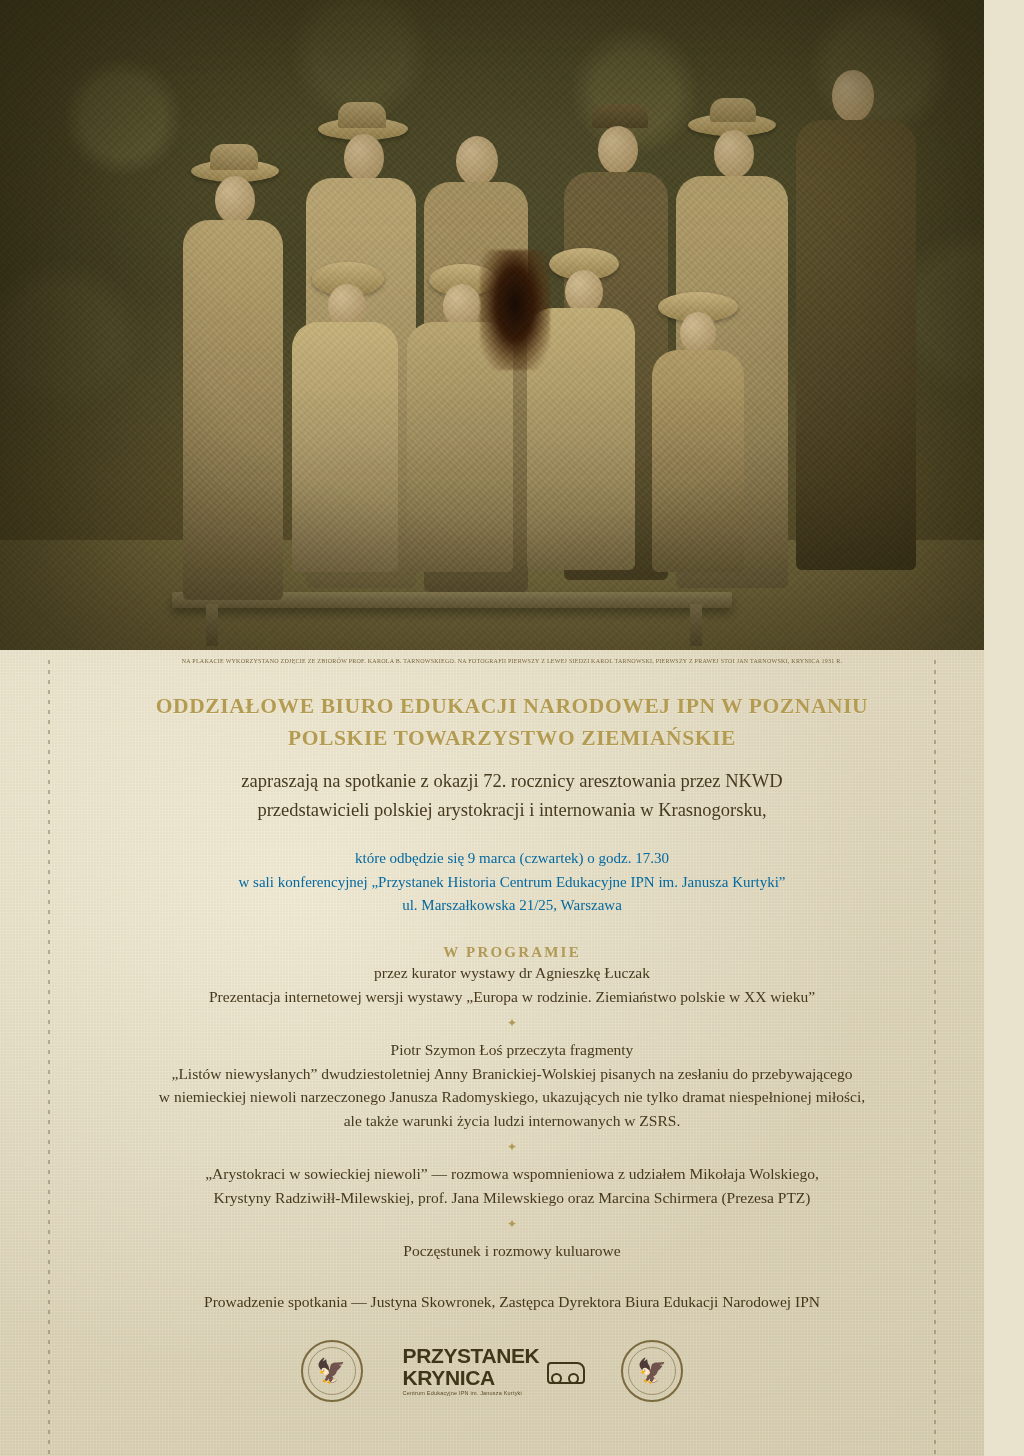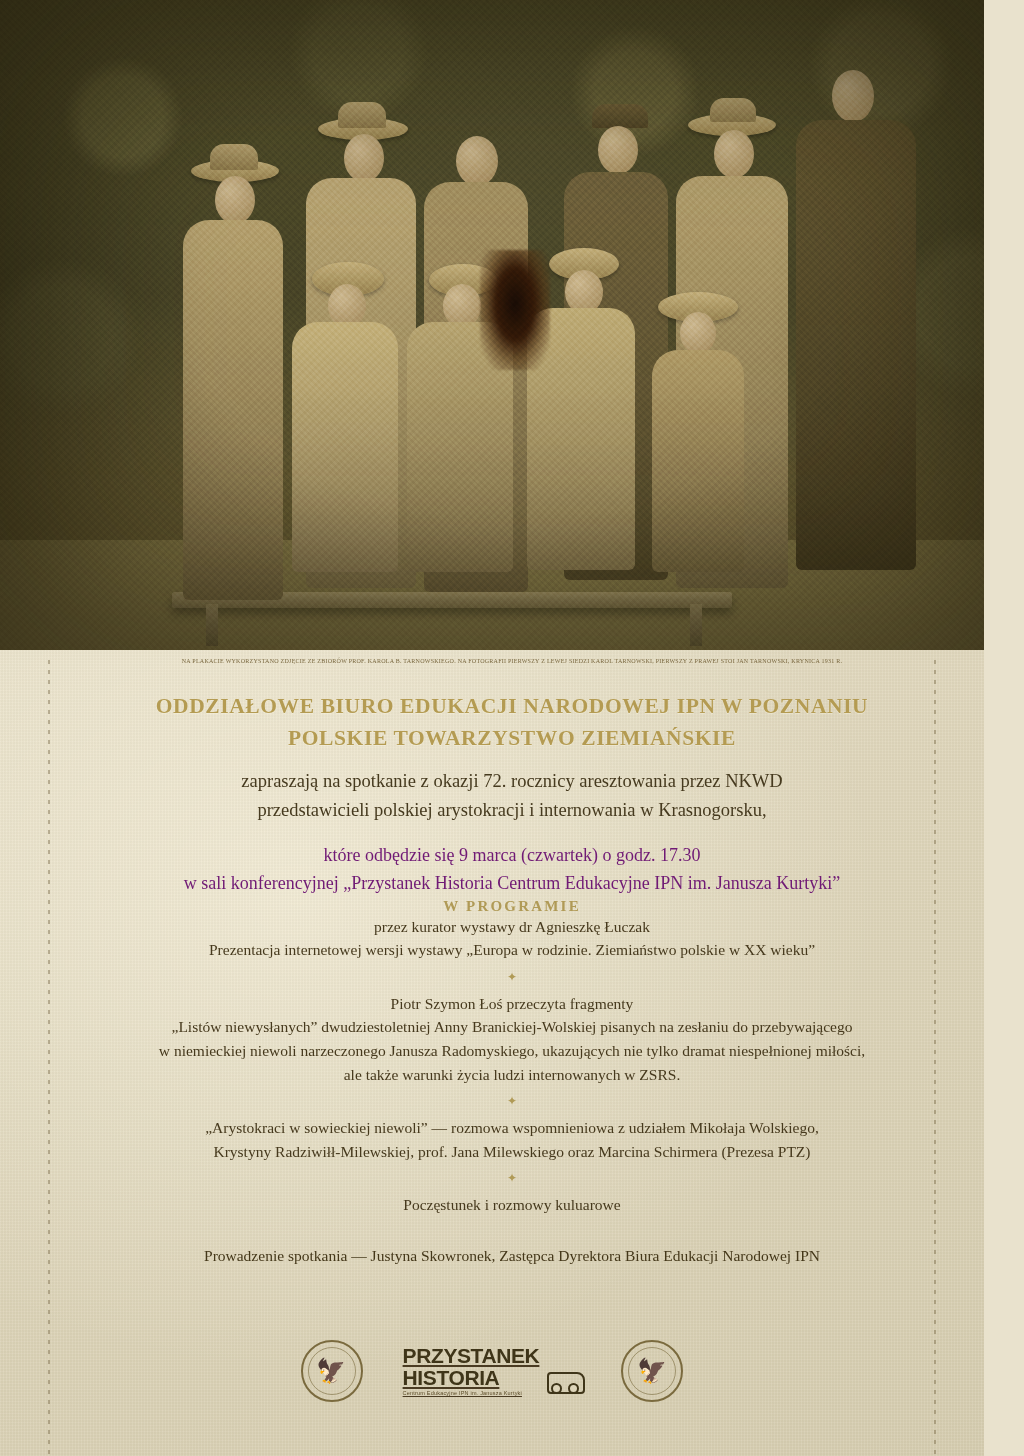--- a/index.html
+++ b/index.html
@@ -186,26 +186,27 @@
   }
   .org-line.second {
     margin-bottom: 12px;
   }
 
   .invite {
     font-size: 18.5px;
     line-height: 1.58;
     color: #463venue;
     color: #463a1f;
-    margin-bottom: 16px;
+    margin-bottom: 22px;
   }
   .when {
-    font-size: 18px;
+    font-size: 15px;
     line-height: 1.58;
-    color: #701a75;
+    color: #0369a1;
+    margin-bottom: 26px;
   }
 
   .program-header {
     font-size: 15px;
     letter-spacing: 2.2px;
     color: #b09a56;
     font-weight: bold;
   }
 
   .block {
@@ -255,23 +256,22 @@
     inset: 5px;
     border-radius: 50%;
     border: 1px solid rgba(122,106,62,0.6);
   }
   .seal .eagle {
     font-size: 24px;
     line-height: 1;
   }
   .ph-logo {
     display: flex;
-    align-items: flex-end;
+    align-items: center;
     gap: 8px;
-    text-decoration: underline;
   }
   .ph-text {
     text-align: left;
     color: #3f3519;
   }
   .ph-text .l1 {
     font-family: "Liberation Sans", sans-serif;
     font-weight: bold;
     font-size: 21px;
     letter-spacing: -0.4px;
@@ -399,20 +399,21 @@
     <div class="org-line second">Polskie Towarzystwo Ziemiańskie</div>
 
     <div class="invite">
       <div>zapraszają na spotkanie z okazji 72. rocznicy aresztowania przez NKWD</div>
       <div>przedstawicieli polskiej arystokracji i internowania w Krasnogorsku,</div>
     </div>
 
     <div class="when">
       <div>które odbędzie się 9 marca (czwartek) o godz. 17.30</div>
       <div>w sali konferencyjnej „Przystanek Historia Centrum Edukacyjne IPN im. Janusza Kurtyki”</div>
+      <div>ul. Marszałkowska 21/25, Warszawa</div>
     </div>
 
     <div class="program-header">W PROGRAMIE</div>
 
     <div class="block">
       <div>przez kurator wystawy dr Agnieszkę Łuczak</div>
       <div>Prezentacja internetowej wersji wystawy „Europa w rodzinie. Ziemiaństwo polskie w XX wieku”</div>
     </div>
     <div class="sep">✦</div>
 
@@ -438,21 +439,21 @@
   </div>
 
   <div class="logos">
     <div class="seal">
       <span class="eagle">🦅</span>
     </div>
 
     <div class="ph-logo">
       <div class="ph-text">
         <div class="l1">PRZYSTANEK</div>
-        <div class="l2">HISTORIA</div>
+        <div class="l2">KRYNICA</div>
         <div class="l3">Centrum Edukacyjne IPN im. Janusza Kurtyki</div>
       </div>
       <div class="ph-mark">
         <div class="bus"></div>
         <div class="w1"></div>
         <div class="w2"></div>
       </div>
     </div>
 
     <div class="seal">

